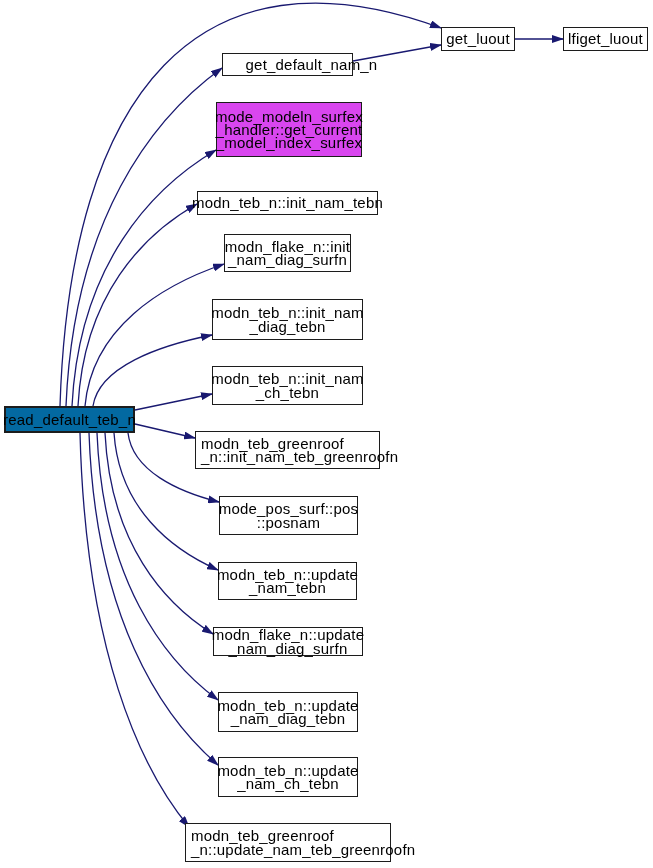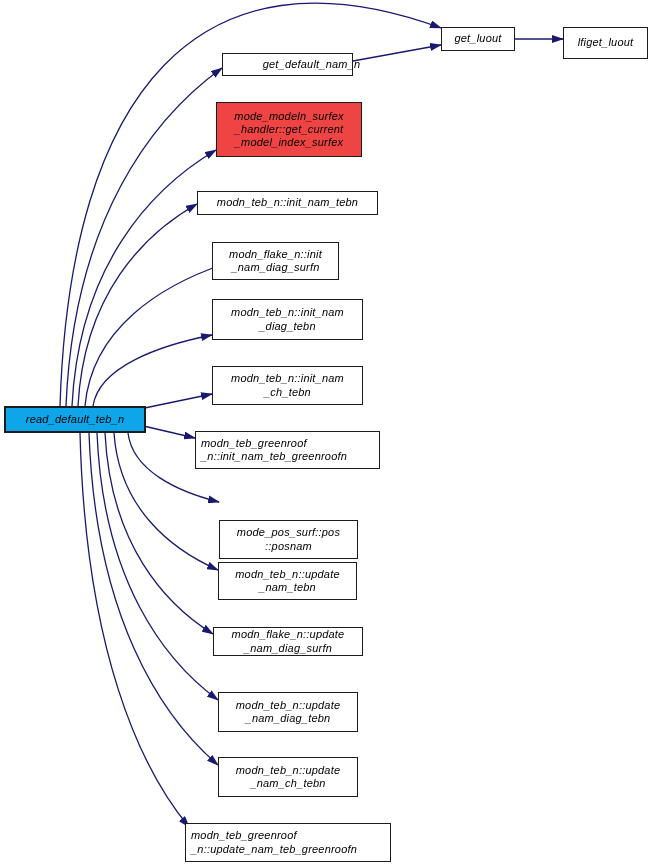--- a/index.html
+++ b/index.html
@@ -8,26 +8,25 @@
   .edges{position:absolute;left:0;top:0;}
   .edge{fill:none;stroke-width:1.3px;}
   .node{
     position:absolute;
     box-sizing:border-box;
     border:1px solid #1c1c1c;
     display:flex;
     align-items:center;
     justify-content:center;
     text-align:center;
-    font-size:11px;
+    font-size:15px;
     line-height:13.2px;
     color:#000;
     white-space:pre-line;
     letter-spacing:0.2px;
-    font-style:italic;
   }
   .node.left{justify-content:flex-start;text-align:left;padding-left:5px;}
   .node.main{border-width:2px;}
 </style>
 </head>
 <body>
 
 <div class="canvas" style="background: rgb(255, 255, 255);">
   <svg class="edges" width="653" height="868">
     <defs>
@@ -46,37 +45,37 @@
       <path d="M128,433 C132.55,470.95 178.05,491.65 219,502" class="edge" stroke="#191970" marker-end="url(#arrowhead)"></path>
       <path d="M114,433 C119.2,508.35 171.2,549.45 218,570" class="edge" stroke="#191970" marker-end="url(#arrowhead)"></path>
       <path d="M105,433 C110.4,543.55 164.4,603.85 213,634" class="edge" stroke="#191970" marker-end="url(#arrowhead)"></path>
       <path d="M97,433 C103.05,579.85 163.55,659.95 218,700" class="edge" stroke="#191970" marker-end="url(#arrowhead)"></path>
       <path d="M89,433 C95.45,615.6 159.95,715.2 218,765" class="edge" stroke="#191970" marker-end="url(#arrowhead)"></path>
       <path d="M80,433 C85.45,649.7 139.95,767.9 189,827" class="edge" stroke="#191970" marker-end="url(#arrowhead)"></path>
       <path d="M353,61 C382.3333333333333,55.666666666666664 411.6666666666667,50.333333333333336 441,45" class="edge" stroke="#191970" marker-end="url(#arrowhead)"></path>
       <path d="M515,39 C531,39 547,39 563,39" class="edge" stroke="#191970" marker-end="url(#arrowhead)"></path>
     </svg>
 
-  <div class="node main" style="left: 4px; top: 406px; width: 142px; height: 27px; background: #0ea5e9; border-color: rgb(28, 28, 28);">read_default_teb_n</div>
+  <div class="node main" style="left: 4px; top: 406px; width: 131px; height: 27px; background: #0369a1; border-color: rgb(28, 28, 28);">read_default_teb_n</div>
   <div class="node" style="left: 441px; top: 27px; width: 74px; height: 24px; background: rgb(255, 255, 255); border-color: rgb(28, 28, 28);">get_luout</div>
-  <div class="node" style="left: 563px; top: 27px; width: 85px; height: 32px; background: rgb(255, 255, 255); border-color: rgb(28, 28, 28);">lfiget_luout</div>
+  <div class="node" style="left: 563px; top: 27px; width: 85px; height: 24px; background: rgb(255, 255, 255); border-color: rgb(28, 28, 28);">lfiget_luout</div>
   <div class="node" style="left: 222px; top: 53px; width: 131px; height: 23px; background: rgb(255, 255, 255); border-color: rgb(28, 28, 28); padding-left: 48px;">get_default_nam_n</div>
-  <div class="node" style="left: 216px; top: 102px; width: 146px; height: 55px; background: #ef4444; border-color: rgb(28, 28, 28);">mode_modeln_surfex
+  <div class="node" style="left: 216px; top: 102px; width: 146px; height: 55px; background: #d946ef; border-color: rgb(28, 28, 28);">mode_modeln_surfex
 _handler::get_current
 _model_index_surfex</div>
   <div class="node" style="left: 197px; top: 183px; width: 181px; height: 24px; background: rgb(255, 255, 255); border-color: rgb(28, 28, 28); margin-top: 8px;">modn_teb_n::init_nam_tebn</div>
-  <div class="node" style="left: 212px; top: 234px; width: 127px; height: 38px; background: rgb(255, 255, 255); border-color: rgb(28, 28, 28); margin-top: 8px;">modn_flake_n::init
+  <div class="node" style="left: 224px; top: 234px; width: 127px; height: 38px; background: rgb(255, 255, 255); border-color: rgb(28, 28, 28);">modn_flake_n::init
 _nam_diag_surfn</div>
   <div class="node" style="left: 212px; top: 299px; width: 151px; height: 41px; background: rgb(255, 255, 255); border-color: rgb(28, 28, 28);">modn_teb_n::init_nam
 _diag_tebn</div>
   <div class="node" style="left: 212px; top: 366px; width: 151px; height: 39px; background: rgb(255, 255, 255); border-color: rgb(28, 28, 28);">modn_teb_n::init_nam
 _ch_tebn</div>
   <div class="node left" style="left: 195px; top: 431px; width: 185px; height: 38px; background: rgb(255, 255, 255); border-color: rgb(28, 28, 28);">modn_teb_greenroof
 _n::init_nam_teb_greenroofn</div>
-  <div class="node" style="left: 219px; top: 496px; width: 139px; height: 39px; background: rgb(255, 255, 255); border-color: rgb(28, 28, 28); margin-top: 24px;">mode_pos_surf::pos
+  <div class="node" style="left: 219px; top: 496px; width: 139px; height: 39px; background: rgb(255, 255, 255); border-color: rgb(28, 28, 28);">mode_pos_surf::pos
 ::posnam</div>
   <div class="node" style="left: 218px; top: 562px; width: 139px; height: 38px; background: rgb(255, 255, 255); border-color: rgb(28, 28, 28);">modn_teb_n::update
 _nam_tebn</div>
   <div class="node" style="left: 213px; top: 627px; width: 150px; height: 29px; background: rgb(255, 255, 255); border-color: rgb(28, 28, 28);">modn_flake_n::update
 _nam_diag_surfn</div>
   <div class="node" style="left: 218px; top: 692px; width: 140px; height: 40px; background: rgb(255, 255, 255); border-color: rgb(28, 28, 28);">modn_teb_n::update
 _nam_diag_tebn</div>
   <div class="node" style="left: 218px; top: 757px; width: 140px; height: 40px; background: rgb(255, 255, 255); border-color: rgb(28, 28, 28);">modn_teb_n::update
 _nam_ch_tebn</div>
   <div class="node left" style="left: 185px; top: 823px; width: 206px; height: 39px; background: rgb(255, 255, 255); border-color: rgb(28, 28, 28);">modn_teb_greenroof

